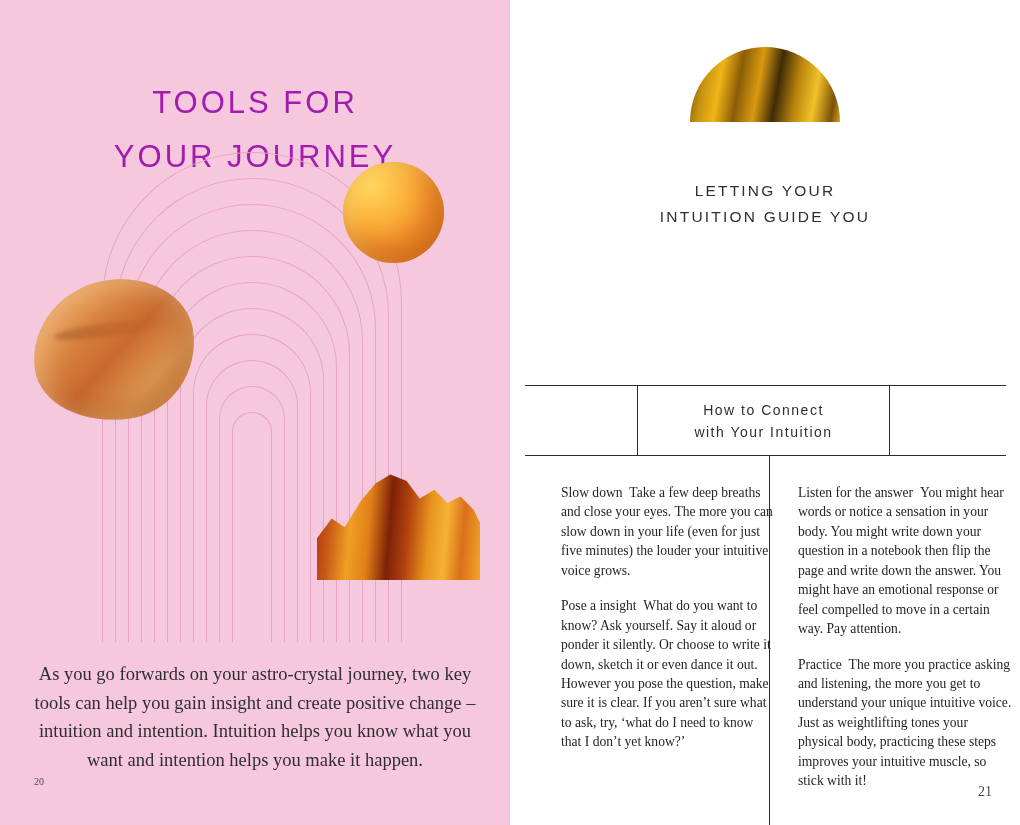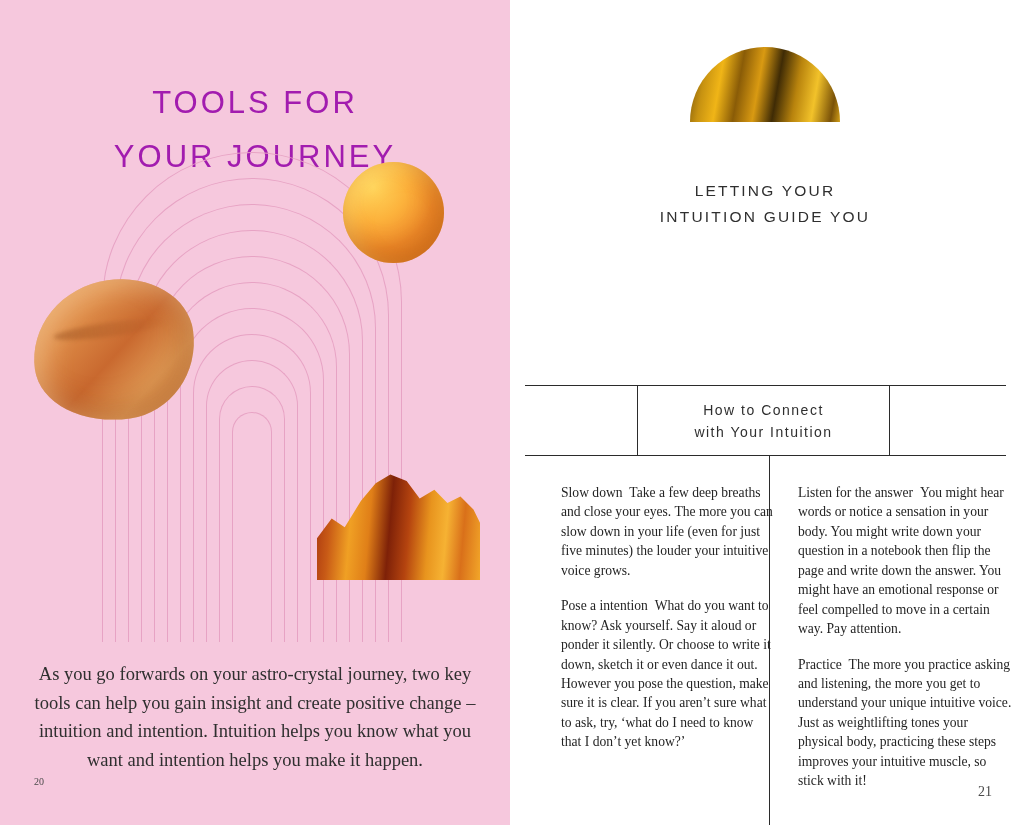--- a/index.html
+++ b/index.html
@@ -283,21 +283,21 @@
       <div class="table-head">
         <div>How to Connect</div>
         <div>with Your Intuition</div>
       </div>
 
       <div class="col left-col">
         <p>
           <span class="lead">Slow down</span><span>Take a few deep breaths and close your eyes. The more you can slow down in your life (even for just five minutes) the louder your intuitive voice grows.</span>
         </p>
         <p>
-          <span class="lead">Pose a intention</span><span>What do you want to know? Ask yourself. Say it aloud or ponder it silently. Or choose to write it down, sketch it or even dance it out. However you pose the question, make sure it is clear. If you aren’t sure what to ask, try, ‘what do I need to know that I don’t yet know?’</span>
+          <span class="lead">Pose a insight</span><span>What do you want to know? Ask yourself. Say it aloud or ponder it silently. Or choose to write it down, sketch it or even dance it out. However you pose the question, make sure it is clear. If you aren’t sure what to ask, try, ‘what do I need to know that I don’t yet know?’</span>
         </p>
       </div>
 
       <div class="col right-col">
         <p>
           <span class="lead">Listen for the answer</span><span>You might hear words or notice a sensation in your body. You might write down your question in a notebook then flip the page and write down the answer. You might have an emotional response or feel compelled to move in a certain way. Pay attention.</span>
         </p>
         <p>
           <span class="lead">Practice</span><span>The more you practice asking and listening, the more you get to understand your unique intuitive voice. Just as weightlifting tones your physical body, practicing these steps improves your intuitive muscle, so stick with it!</span>
         </p>

